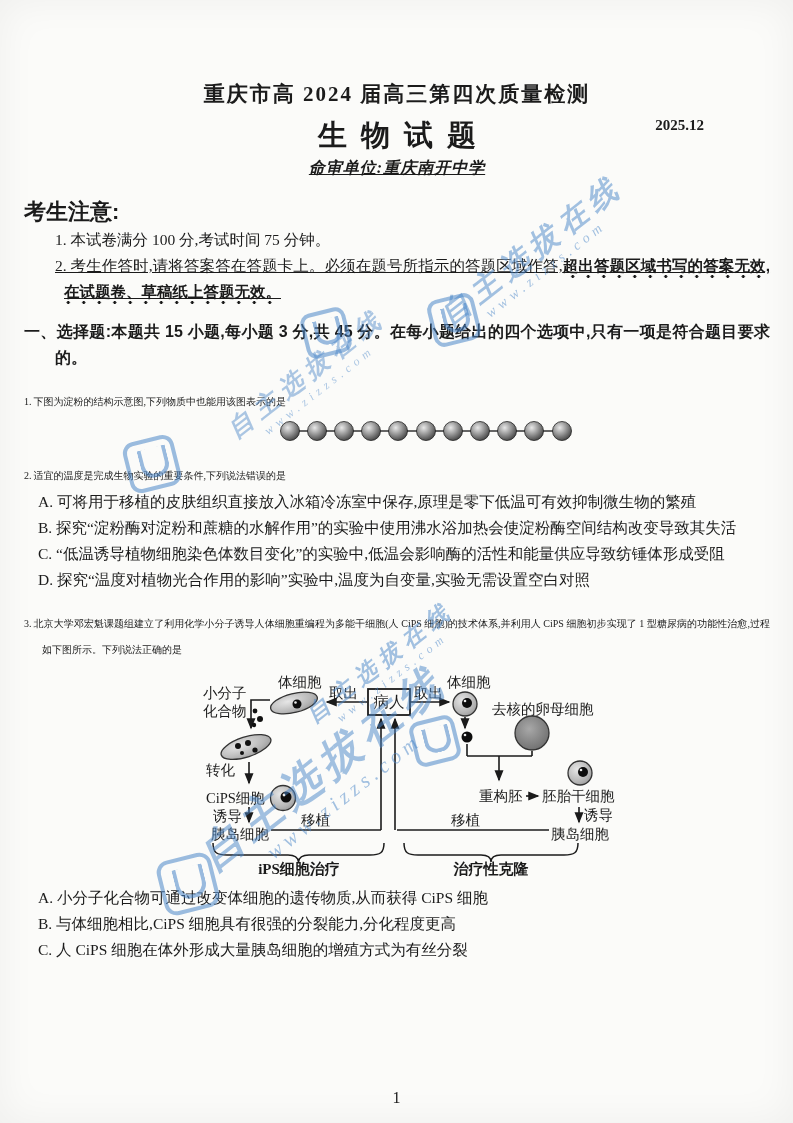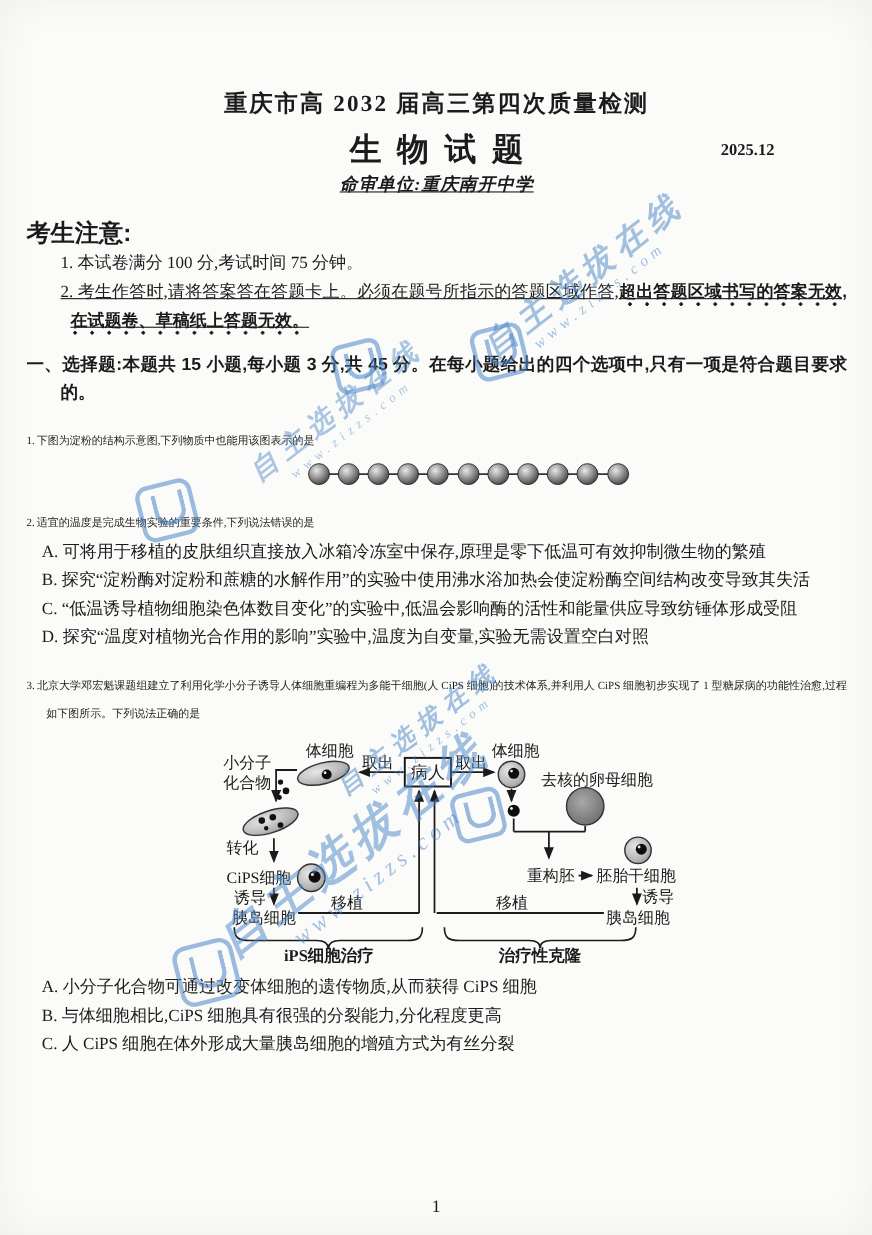--- a/index.html
+++ b/index.html
@@ -5,21 +5,21 @@
   html,body{margin:0;padding:0;background:#e8e8e6;}
   .page{position:relative;width:793px;height:1123px;margin:0 auto;background:#fbfbf9;overflow:hidden;
         color:#1b1b1b;font-family:"Liberation Serif","DejaVu Serif",serif;
         box-shadow:inset 0 0 40px rgba(0,0,0,0.05);}
   .content{position:relative;z-index:1;padding:0 23px 0 24px;}
   .hei{font-family:"Liberation Sans","DejaVu Sans",sans-serif;font-weight:700;}
 
   .exam-title{margin-top:80px;text-align:center;font-size:21px;font-weight:700;letter-spacing:2px;}
   .subject-row{position:relative;margin-top:8px;height:38px;text-align:center;}
   .subject-title{font-size:29px;letter-spacing:14px;text-indent:14px;display:inline-block;}
-  .exam-date{position:absolute;right:66px;bottom:8px;font-size:15px;font-weight:700;}
+  .exam-date{position:absolute;right:66px;bottom:20px;font-size:15px;font-weight:700;}
   .unit{margin-top:4px;text-align:center;font-size:16px;font-style:italic;font-weight:600;letter-spacing:1px;text-decoration:underline;}
 
   .notice-heading{margin-top:18px;font-size:22px;}
   .notice-item{font-size:15.5px;line-height:26px;text-align:justify;padding-left:31px;}
   .notice-item.hang{padding-left:40px;text-indent:-9px;text-decoration:underline;}
   .em-dots{font-family:"Liberation Sans","DejaVu Sans",sans-serif;font-weight:700;
            background-image:radial-gradient(circle,#151515 1.3px,rgba(0,0,0,0) 1.8px);
            background-size:15.5px 5px;background-repeat:repeat-x;background-position:2px bottom;
            padding-bottom:5px;}
 
@@ -76,21 +76,21 @@
     <div class="wm-url" style="font-size:21px;">www.zizzs.com</div>
   </div>
   <div class="wm-logo" style="left:303px;top:310px;width:38px;height:38px;"></div>
   <div class="wm-logo" style="left:430px;top:296px;width:40px;height:40px;"></div>
   <div class="wm-logo" style="left:126px;top:438px;width:44px;height:44px;"></div>
   <div class="wm-logo" style="left:412px;top:718px;width:38px;height:38px;"></div>
   <div class="wm-logo" style="left:160px;top:856px;width:48px;height:48px;"></div>
 
   <div class="content">
 
-    <div class="exam-title">重庆市高 2032 届高三第四次质量检测</div>
+    <div class="exam-title">重庆市高 2024 届高三第四次质量检测</div>
     <div class="subject-row">
       <span class="subject-title hei">生物试题</span>
       <span class="exam-date">2025.12</span>
     </div>
     <div class="unit">命审单位:重庆南开中学</div>
 
     <div class="notice-heading hei">考生注意:</div>
     <div class="notice-item">1. 本试卷满分 100 分,考试时间 75 分钟。</div>
     <div class="notice-item hang"><span>2. 考生作答时,请将答案答在答题卡上。必须在题号所指示的答题区域作答,</span><span class="em-dots">超出答题区域书写的答案无效,在试题卷、草稿纸上答题无效。</span></div>
 

